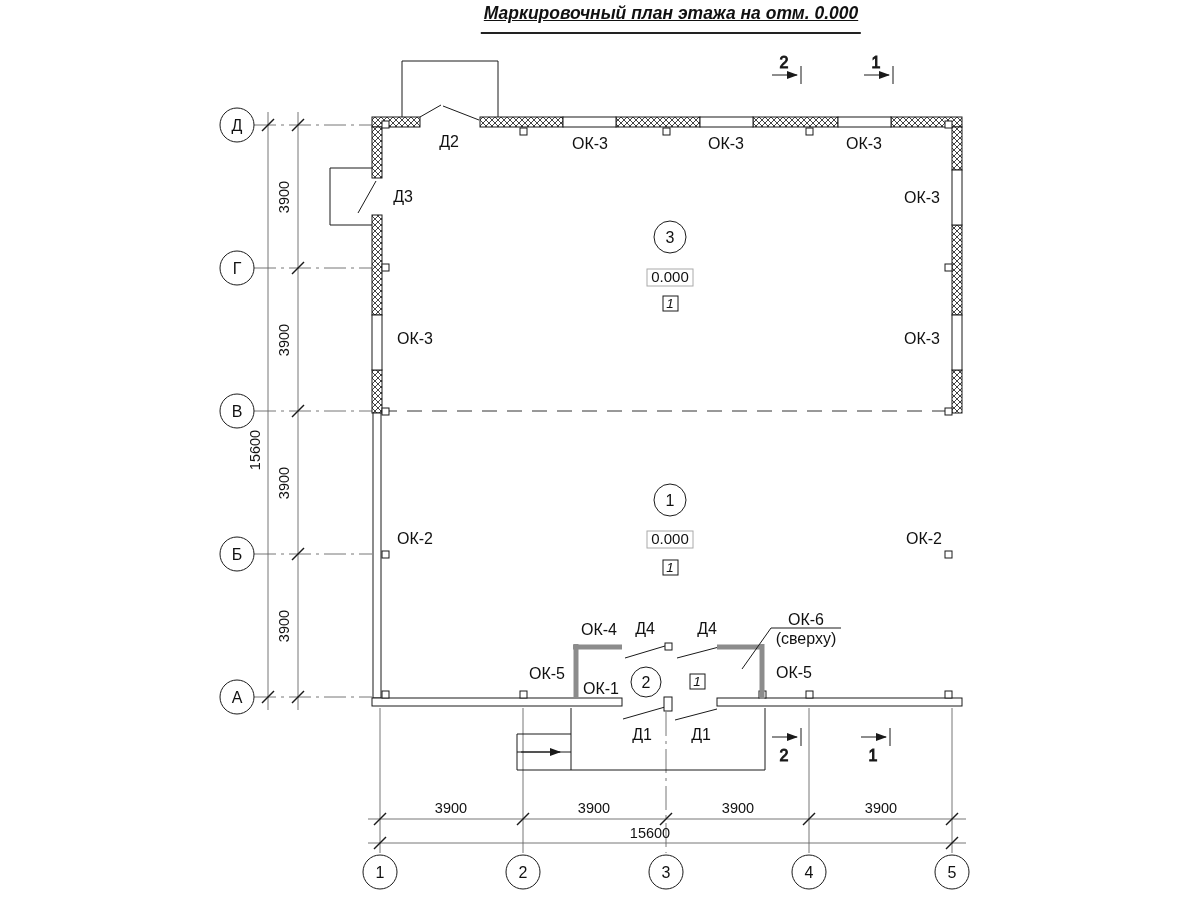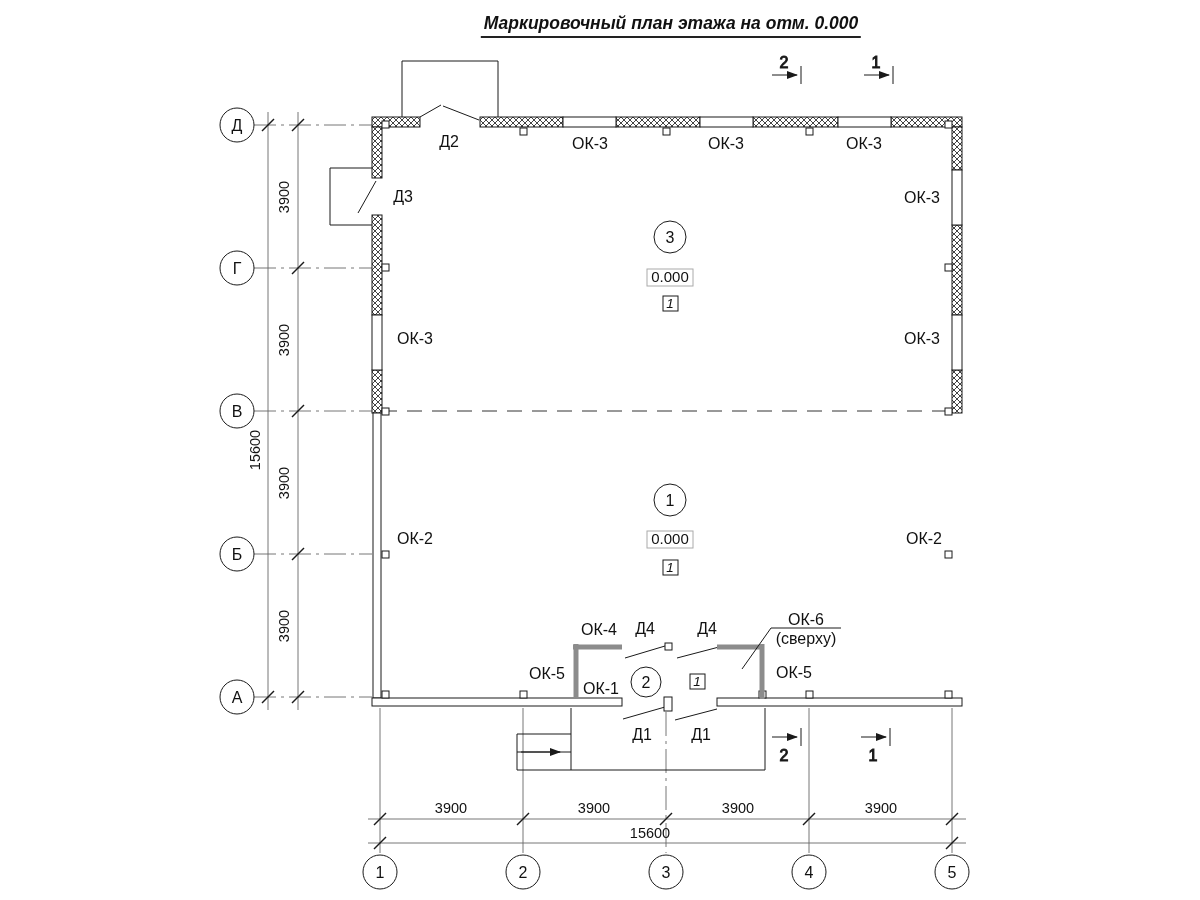--- a/index.html
+++ b/index.html
@@ -1,20 +1,20 @@
 <!DOCTYPE html>
 <html><head>
 <meta charset="utf-8">
 <style>
   html,body{margin:0;padding:0;background:#fff;}
   .stage{position:relative;width:1200px;height:900px;background:#fff;overflow:hidden;
          font-family:"Liberation Sans",sans-serif;}
-  .title{position:absolute;top:13px;left:671px;transform:translateX(-50%);
+  .title{position:absolute;top:3px;left:671px;transform:translateX(-50%);
          font-size:17.5px;font-weight:bold;font-style:italic;color:#111;
-         border-bottom:2px solid #222;padding:0 3px 2px 3px;white-space:nowrap;}
+         border-bottom:2px solid #222;padding:0 3px 8px 3px;white-space:nowrap;text-decoration:underline;}
   svg{position:absolute;top:0;left:0;}
   svg text{font-family:"Liberation Sans",sans-serif;fill:#111;}
   .lbl{font-size:16px;}
   .dim{font-size:14.5px;}
   .ax{font-size:16px;}
   .flr{font-size:13.5px;font-style:italic;}
   .elev{font-size:15px;}
   .ln{stroke:#1a1a1a;stroke-width:1;fill:none;}
   .thin{stroke:#666;stroke-width:0.9;fill:none;}
   .wallrect{fill:#fff;stroke:#1a1a1a;stroke-width:1;}

